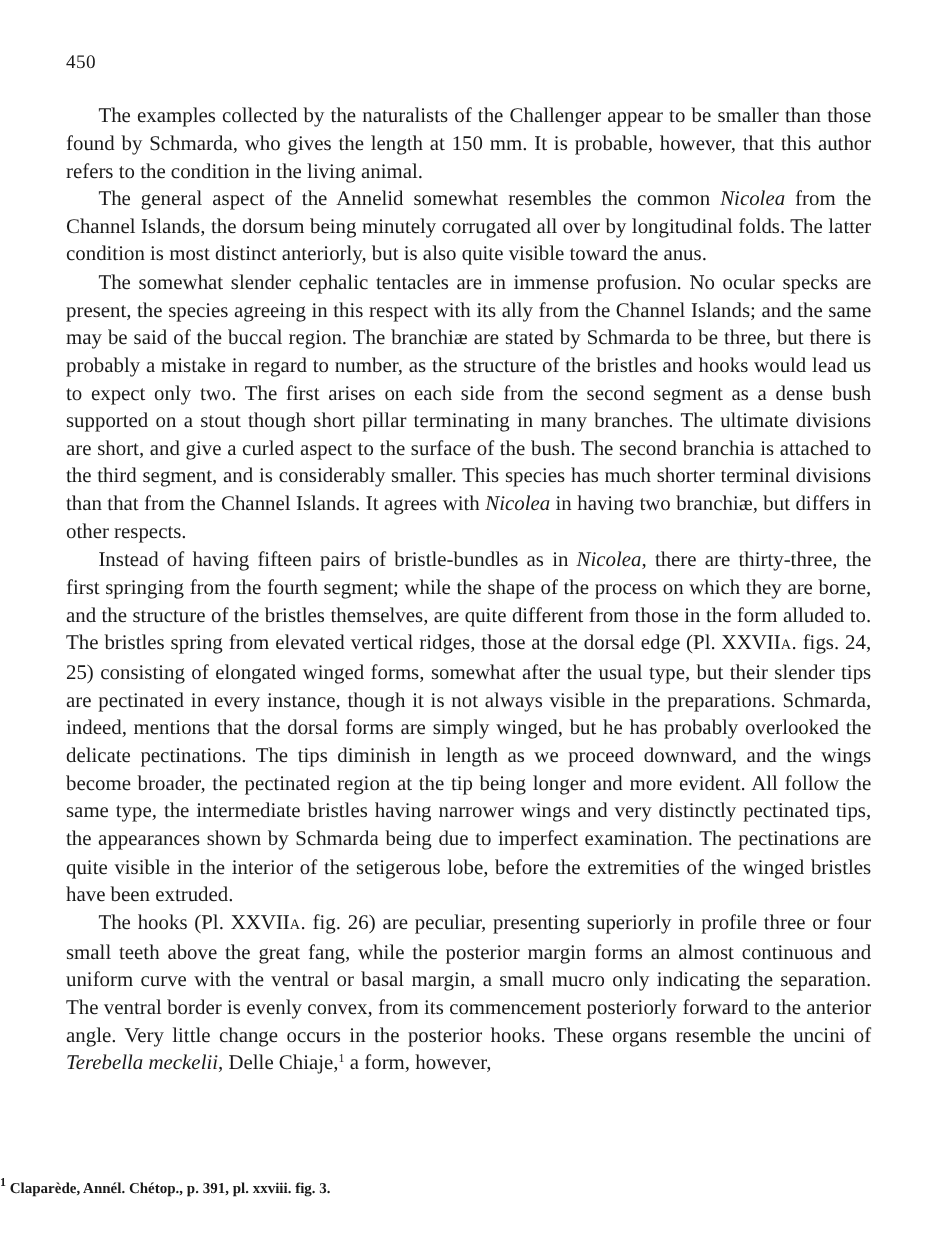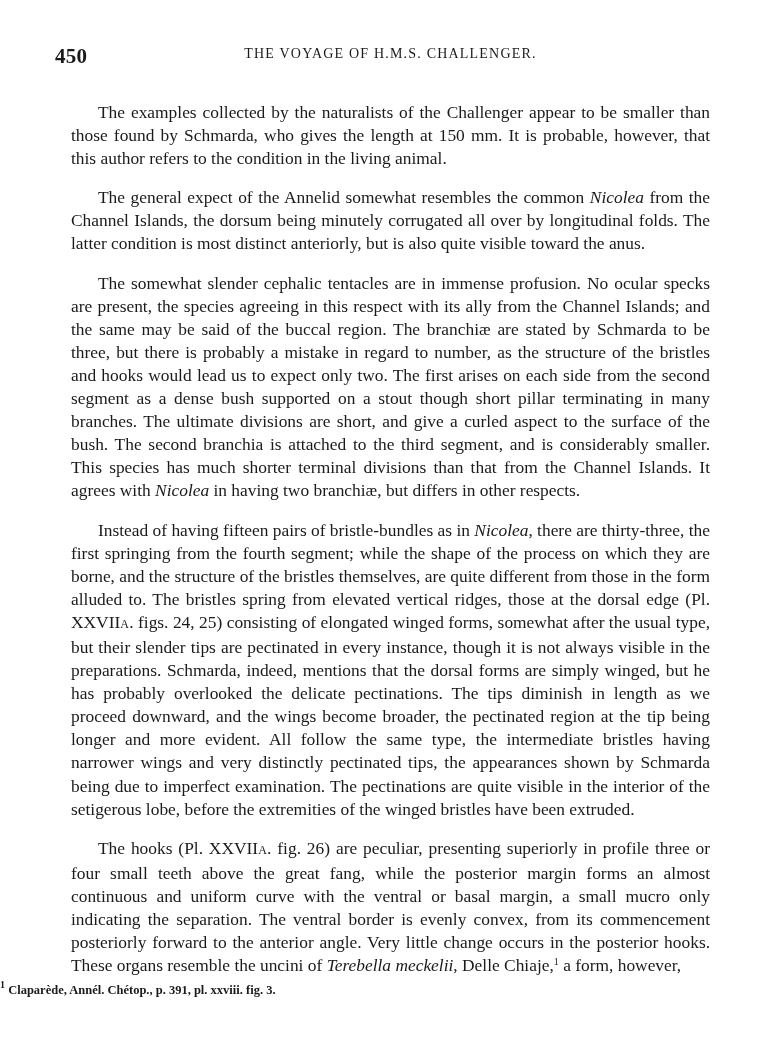--- a/index.html
+++ b/index.html
@@ -1,39 +1,38 @@
 <!DOCTYPE html>
 <html><head>
 <meta charset="utf-8">
 <style>
   html, body { margin: 0; padding: 0; background: #ffffff; }
   body { width: 776px; height: 1050px; position: relative; overflow: hidden;
          font-family: "Liberation Serif", "DejaVu Serif", serif; color: #1a1a1a; }
   .header { position: absolute; top: 44px; left: 55px; width: 671px; height: 24px; }
-  .page-num { position: absolute; left: 0; top: 0; font-weight: bold; font-size: 21px; letter-spacing: 0.3px; }
+  .page-num { position: absolute; left: 0; top: 0; font-weight: normal; font-size: 16px; letter-spacing: 0.3px; }
   .running-title { position: absolute; left: 0; right: 0; top: 2px; text-align: center; font-size: 14px; letter-spacing: 1.2px; }
   .body { position: absolute; top: 85px; left: 55px; width: 671px; font-size: 17.4px; line-height: 23.1px; text-align: justify; }
-  .body p { margin: 16px; text-indent: 27px; }
+  .body p { margin: 0; text-indent: 27px; }
   .body i { }
   .sc { font-size: 12px; letter-spacing: 0.3px; }
   sup { font-size: 10px; vertical-align: 6px; line-height: 0; }
   .footnote { position: absolute; top: 983px; left: 0; width: 776px; text-align: left; font-size: 12.5px; font-weight: bold; }
 </style>
 </head>
 <body>
 
 <div class="header">
   <span class="page-num">450</span>
-  <div class="running-title">THE VOYAGE OF H.M.S. CHALLENGER.</div>
 </div>
 
 <div class="body">
   <p><span>The examples collected by the naturalists of the Challenger appear to be smaller than those found by Schmarda, who gives the length at 150 mm.  It is probable, however, that this author refers to the condition in the living animal.</span></p>
 
-  <p><span>The general expect of the Annelid somewhat resembles the common </span><i>Nicolea</i><span> from the Channel Islands, the dorsum being minutely corrugated all over by longitudinal folds.  The latter condition is most distinct anteriorly, but is also quite visible toward the anus.</span></p>
+  <p><span>The general aspect of the Annelid somewhat resembles the common </span><i>Nicolea</i><span> from the Channel Islands, the dorsum being minutely corrugated all over by longitudinal folds.  The latter condition is most distinct anteriorly, but is also quite visible toward the anus.</span></p>
 
   <p><span>The somewhat slender cephalic tentacles are in immense profusion.  No ocular specks are present, the species agreeing in this respect with its ally from the Channel Islands; and the same may be said of the buccal region.  The branchiæ are stated by Schmarda to be three, but there is probably a mistake in regard to number, as the structure of the bristles and hooks would lead us to expect only two.  The first arises on each side from the second segment as a dense bush supported on a stout though short pillar terminating in many branches.  The ultimate divisions are short, and give a curled aspect to the surface of the bush.  The second branchia is attached to the third segment, and is considerably smaller.  This species has much shorter terminal divisions than that from the Channel Islands.  It agrees with </span><i>Nicolea</i><span> in having two branchiæ, but differs in other respects.</span></p>
 
   <p><span>Instead of having fifteen pairs of bristle-bundles as in </span><i>Nicolea</i><span>, there are thirty-three, the first springing from the fourth segment; while the shape of the process on which they are borne, and the structure of the bristles themselves, are quite different from those in the form alluded to.  The bristles spring from elevated vertical ridges, those at the dorsal edge (Pl. XXVII</span><span class="sc">A</span><span>. figs. 24, 25) consisting of elongated winged forms, somewhat after the usual type, but their slender tips are pectinated in every instance, though it is not always visible in the preparations.  Schmarda, indeed, mentions that the dorsal forms are simply winged, but he has probably overlooked the delicate pectinations.  The tips diminish in length as we proceed downward, and the wings become broader, the pectinated region at the tip being longer and more evident.  All follow the same type, the intermediate bristles having narrower wings and very distinctly pectinated tips, the appearances shown by Schmarda being due to imperfect examination.  The pectinations are quite visible in the interior of the setigerous lobe, before the extremities of the winged bristles have been extruded.</span></p>
 
   <p><span>The hooks (Pl. XXVII</span><span class="sc">A</span><span>. fig. 26) are peculiar, presenting superiorly in profile three or four small teeth above the great fang, while the posterior margin forms an almost continuous and uniform curve with the ventral or basal margin, a small mucro only indicating the separation.  The ventral border is evenly convex, from its commencement posteriorly forward to the anterior angle.  Very little change occurs in the posterior hooks.  These organs resemble the uncini of </span><i>Terebella meckelii</i><span>, Delle Chiaje,</span><sup>1</sup><span> a form, however,</span></p>
 </div>
 
 <div class="footnote"><sup>1</sup><span> Claparède, Annél. Chétop., p. 391, pl. xxviii. fig. 3.</span></div>
 

